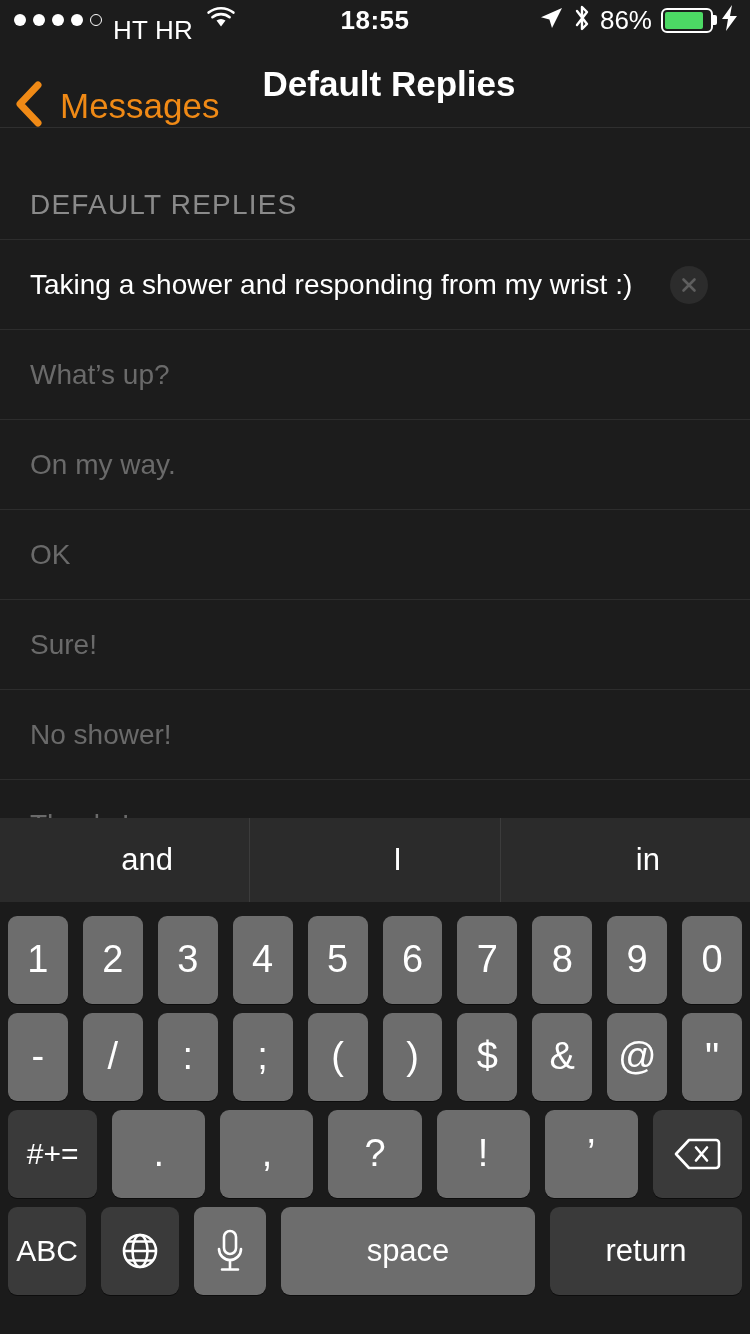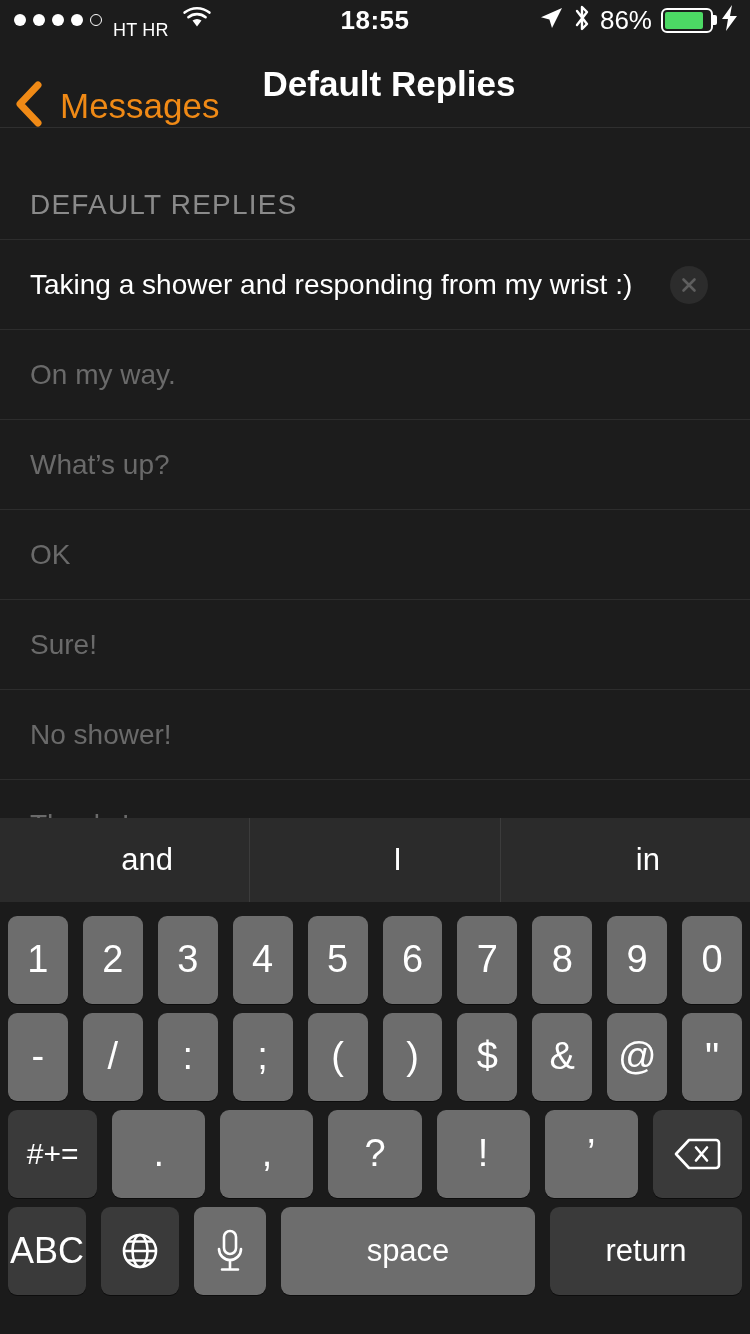--- a/index.html
+++ b/index.html
@@ -14,21 +14,21 @@
   
   .statusbar {
     position:absolute; top:0; left:0; width:750px; height:40px;
     background:#1c1c1c; color:#fff;
     display:flex; align-items:center;
   }
   .sb-left { position:absolute; left:14px; display:flex; align-items:center; gap:7px; }
   .sig-dots { display:flex; align-items:center; gap:7px; }
   .dot { width:12px; height:12px; border-radius:50%; background:#fff; }
   .dot.empty { background:transparent; border:1.6px solid #fff; }
-  .carrier { font-size:18px; letter-spacing:0.2px; margin-left:4px;margin-top:20px; }
+  .carrier { font-size:26px; letter-spacing:0.2px; margin-left:4px;margin-top:20px; }
   .wifi { margin-left:6px; display:inline-block; }
   .sb-center {
     position:absolute; left:0; width:750px; text-align:center;
     font-size:26px; font-weight:bold; letter-spacing:0.5px;
   }
   .sb-right { position:absolute; right:12px; display:flex; align-items:center; gap:9px;justify-content:center; }
   .batt-pct { font-size:26px; }
   .batt {
     position:relative; width:52px; height:25px;
     border:2px solid #fff; border-radius:6px; padding:2px;
@@ -114,21 +114,21 @@
     box-shadow:0 1px 0 rgba(0,0,0,0.5);
     height:88px;
   }
   .key.dark { background:#3a3a3a; }
   .k10 { width:60px; }
   .r3 { padding:0 8px; }
   .k-sym { width:93px; }
   .k-punct { width:97px; }
   .k-del { width:93px; }
   .r4 { padding:0 8px; }
-  .k-abc { width:78px; font-size:36px; }
+  .k-abc { width:78px; font-size:30px; }
   .k-globe { width:78px; }
   .k-mic { width:72px; }
   .k-space { flex:1; font-size:31px; }
   .k-return { width:192px; font-size:31px; }
   .glyph { display:flex; align-items:center; justify-content:center; }
   .quote-key { font-size:40px; line-height:0.6; }
 </style>
 </head>
 <body>
 
@@ -195,24 +195,24 @@
     <div class="row">
       <span class="row-text filled">Taking a shower and responding from my wrist :)</span>
       <span class="clear-btn">
         <svg width="22" height="22" viewBox="0 0 22 22">
           <path d="M5.5 5.5 L16.5 16.5 M16.5 5.5 L5.5 16.5" stroke="#5e5e5e" stroke-width="2.6" stroke-linecap="round"></path>
         </svg>
       </span>
     </div>
 
     <div class="row">
+      <span class="row-text placeholder">What’s up?</span>
+    </div>
+    <div class="row">
       <span class="row-text placeholder">On my way.</span>
-    </div>
-    <div class="row">
-      <span class="row-text placeholder">What’s up?</span>
     </div>
     <div class="row">
       <span class="row-text placeholder">OK</span>
     </div>
     <div class="row">
       <span class="row-text placeholder">Sure!</span>
     </div>
     <div class="row">
       <span class="row-text placeholder">No shower!</span>
     </div>

